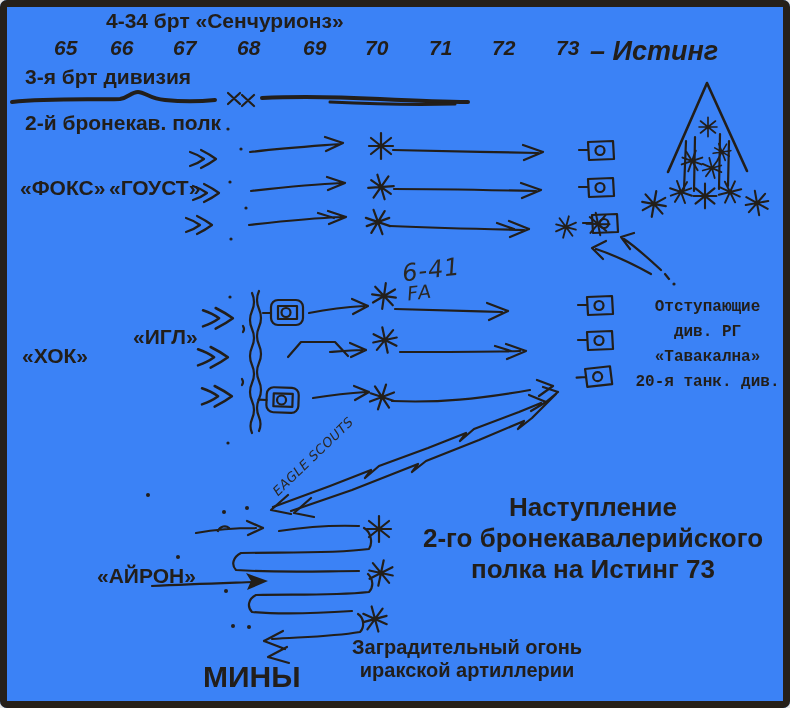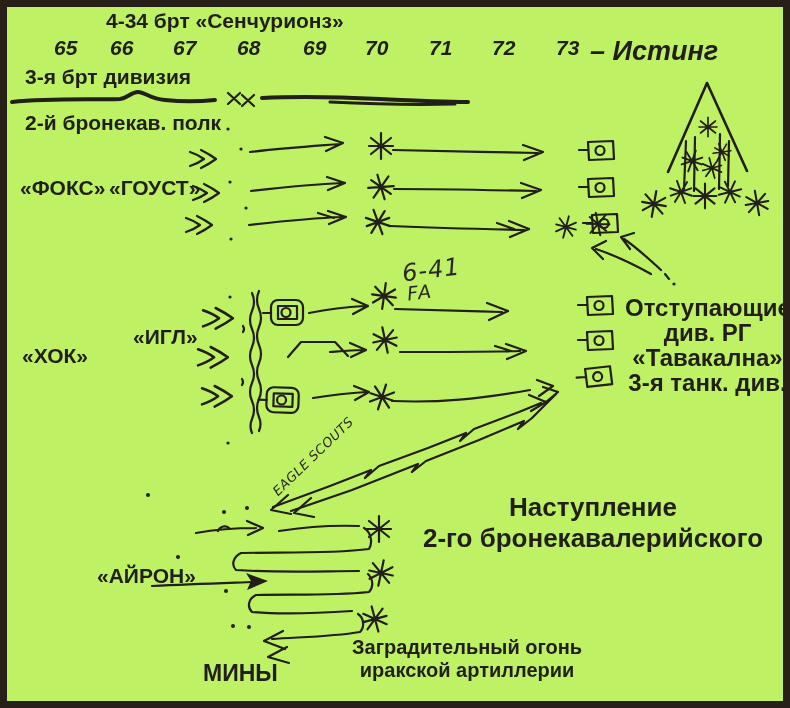--- a/index.html
+++ b/index.html
@@ -1,28 +1,28 @@
 <!DOCTYPE html>
 <html><head>
 <meta charset="utf-8">
 <style>
   html,body{margin:0;padding:0;background:#e8e6e2;}
-  .stage{position:relative;width:790px;height:708px;background:#bef264;overflow:hidden;
-         font-family:"Liberation Sans",sans-serif;color:#221e1a;}
+  .stage{position:relative;width:790px;height:708px;background:#3b82f6;overflow:hidden;
+         font-family:"Liberation Sans",sans-serif;color:#221e1a;border-radius:7px;}
   .frame{position:absolute;inset:0;border:7px solid #262019;pointer-events:none;z-index:5;}
   .lbl{position:absolute;white-space:nowrap;line-height:1.05;}
   .w6{font-weight:600;} .w7{font-weight:700;}
-  .fs21{font-size:21px;} .fs22{font-size:23px;}
+  .fs21{font-size:21px;} .fs22{font-size:30px;}
   .tick{position:absolute;top:36px;width:34px;text-align:left;font-size:21px;
         font-weight:700;font-style:italic;}
   .suffix{position:absolute;top:36px;left:590px;font-size:27px;font-weight:700;font-style:italic;}
   .title{position:absolute;left:408px;top:492px;width:370px;text-align:center;
          font-size:26px;font-weight:700;line-height:31px;}
   .retreat{position:absolute;left:625px;top:295px;width:165px;text-align:center;
-           font-size:24px;font-weight:700;line-height:25px;}
+           font-size:16px;font-weight:700;line-height:25px;font-family:Liberation Mono, monospace;}
   .barrage{position:absolute;left:352px;top:636px;font-size:20px;font-weight:700;line-height:23px;text-align:center;}
   .hand{position:absolute;font-family:"DejaVu Sans",sans-serif;font-style:italic;color:#2a2724;}
   .h641{left:402px;top:256px;font-size:24px;transform:rotate(-7deg);letter-spacing:1px;}
   .hfa{left:407px;top:281px;font-size:19px;transform:rotate(-7deg);letter-spacing:1px;}
   .hscout{left:258px;top:444px;width:120px;font-size:13px;letter-spacing:.5px;
           transform:rotate(-44deg);}
   svg{position:absolute;inset:0;z-index:1;}
   .txt{z-index:2;}
 </style>
 </head>
@@ -189,26 +189,27 @@
   <div class="lbl txt fs21 w6" style="left:97px;top:565px">«АЙРОН»</div>
 
   <div class="hand h641 txt">6-41</div>
   <div class="hand hfa txt">FA</div>
   <div class="hand hscout txt">EAGLE SCOUTS</div>
 
   <div class="retreat txt">
     <div>Отступающие</div>
     <div>див. РГ</div>
     <div>«Тавакална»</div>
-    <div>3-я танк. див.</div>
+    <div>20-я танк. див.</div>
   </div>
 
   <div class="title txt">
     <div>Наступление</div>
     <div>2-го бронекавалерийского</div>
+    <div>полка на Истинг 73</div>
   </div>
 
   <div class="lbl txt fs22 w7" style="left:203px;top:661px">МИНЫ</div>
 
   <div class="barrage txt">
     <div>Заградительный огонь</div>
     <div>иракской артиллерии</div>
   </div>
 
   <div class="frame"></div>

